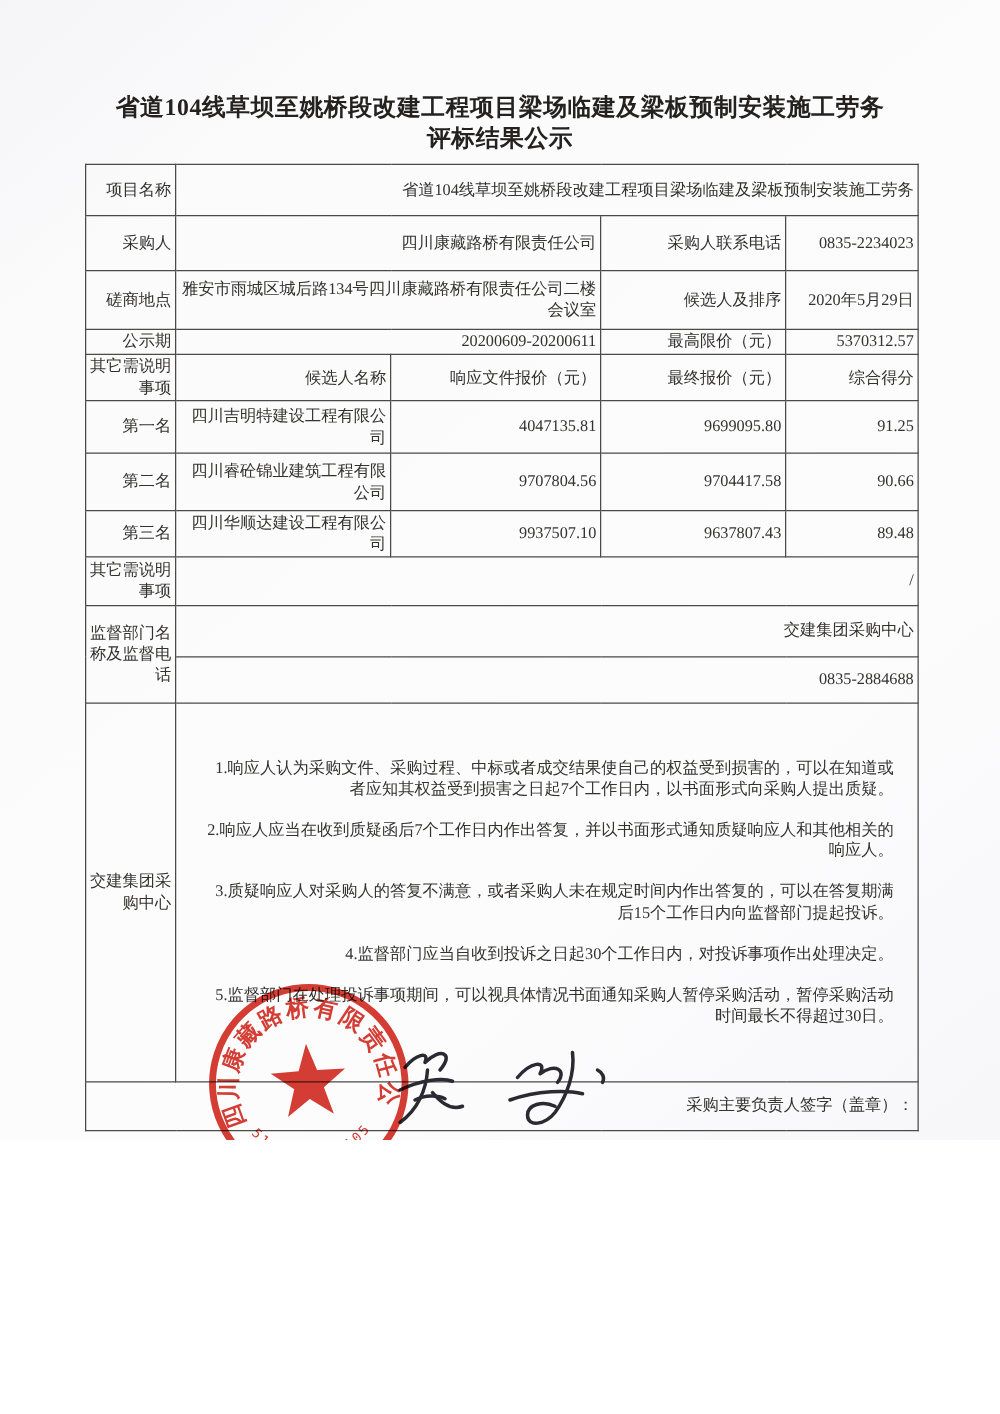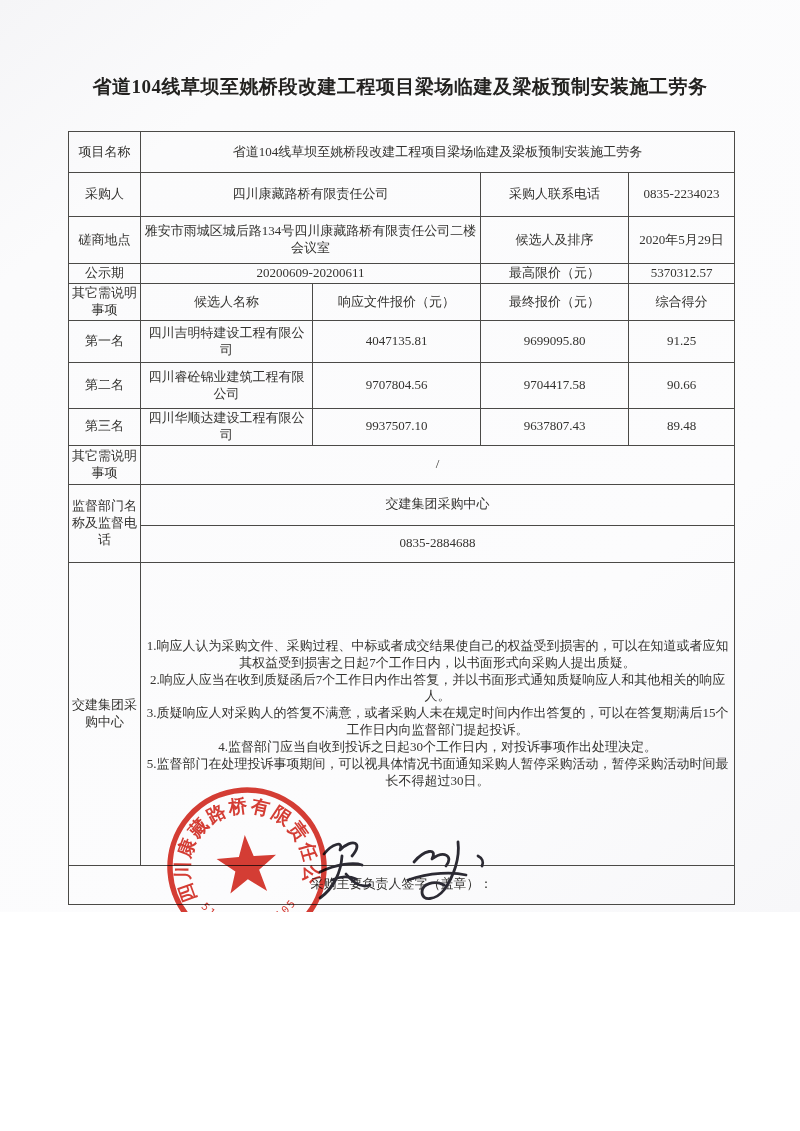--- a/index.html
+++ b/index.html
@@ -33,21 +33,21 @@
     left: 68px;
     top: 131px;
     width: 666px;
     border-collapse: collapse;
     table-layout: fixed;
     z-index: 1;
   }
   table.main td {
     border: 1.6px solid #4b4a47;
     font-size: 13px;
-    text-align: center;
+    text-align: right;
     vertical-align: middle;
     padding: 1px 3px;
     line-height: 1.3;
     color: #33322f;
     overflow: hidden;
   }
   td.lbl {
     text-align: left;
     font-size: 13.5px;
     padding: 1px 7px 1px 4px;
@@ -56,21 +56,21 @@
   td.leftval { text-align: left; padding-left: 6px; }
   td.thin { line-height: 1.05; padding-top: 0; padding-bottom: 0; }
   td.name { font-size: 12.5px; padding: 1px 2px; }
   td.notice-cell {
     text-align: left;
     font-size: 13.5px;
     line-height: 1.46;
     padding: 4px 5px 4px 6px;
     vertical-align: middle;
   }
-  .notice-item { margin: 0; }
+  .notice-item { margin: 16px; }
   td.sig-cell {
     text-align: left;
     font-size: 13.5px;
     padding-left: 5px;
   }
 
   .seal {
     position: absolute;
     left: 162px;
     top: 782px;
@@ -102,20 +102,21 @@
     z-index: 4;
   }
 </style>
 </head>
 <body>
 
 <div class="doc">
 
   <div class="title">
     <div>省道104线草坝至姚桥段改建工程项目梁场临建及梁板预制安装施工劳务</div>
+    <div>评标结果公示</div>
   </div>
 
   <table class="main">
     <colgroup>
       <col style="width:72px">
         <col style="width:172px">
         <col style="width:168px">
         <col style="width:148px">
         <col style="width:106px">
     </colgroup>

